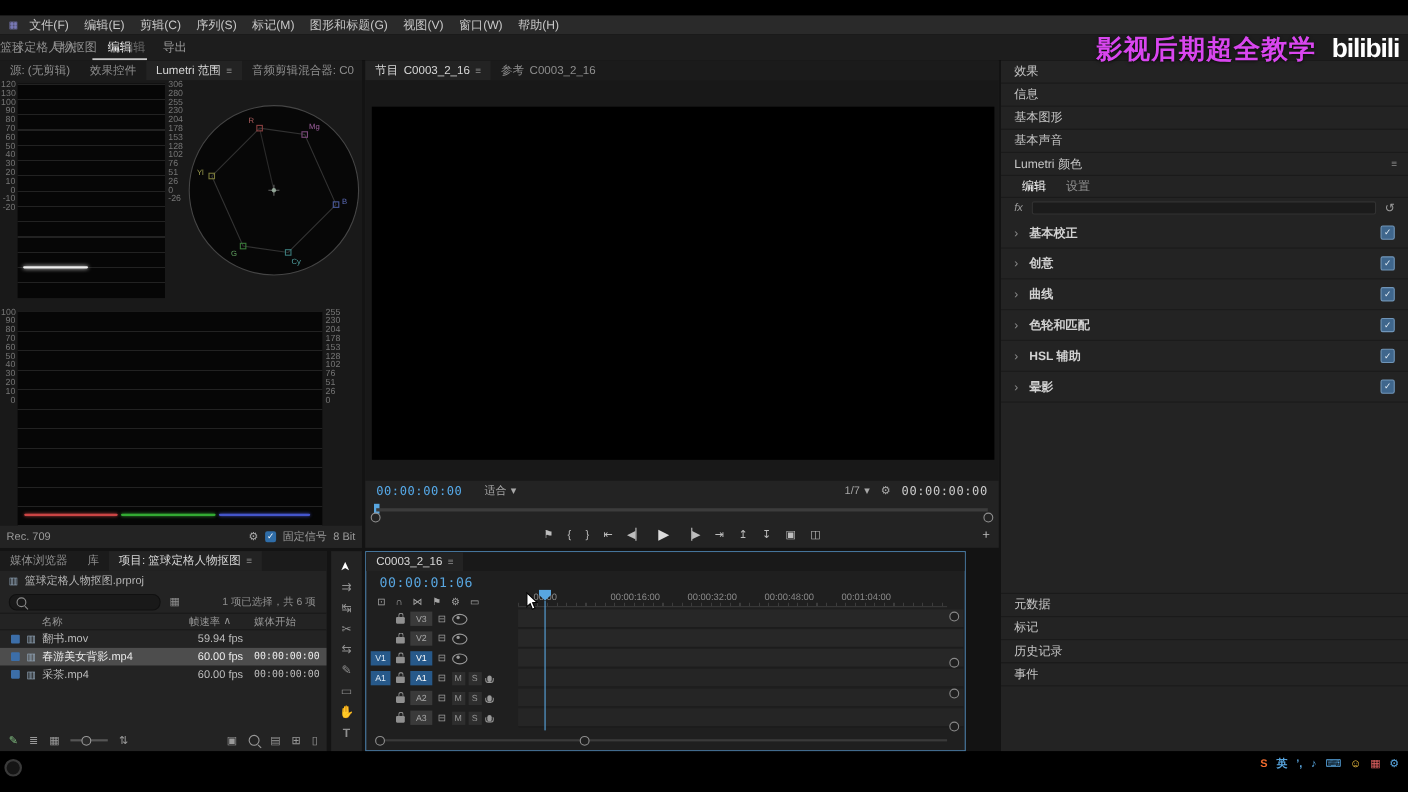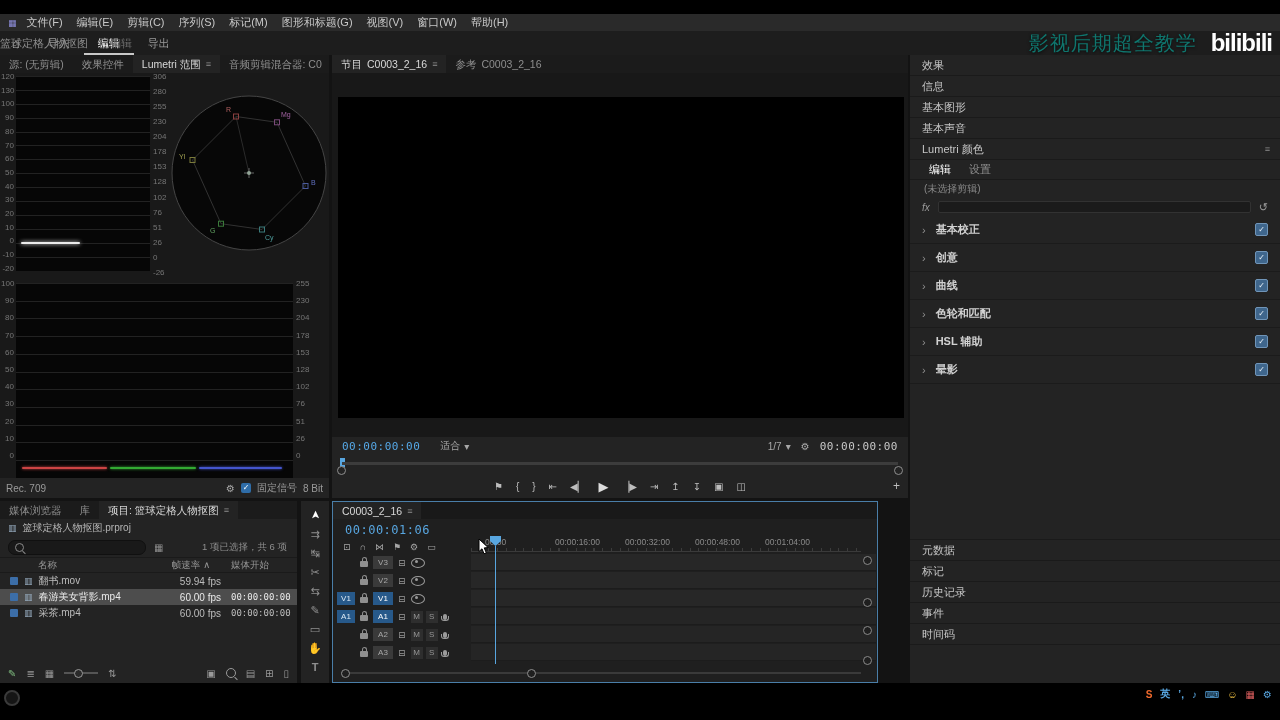--- a/index.html
+++ b/index.html
@@ -15,41 +15,41 @@
   .workspace{position:absolute;left:0;top:31px;width:1280px;height:24px;background:#1d1d1d;
              display:flex;align-items:center}
   .home-icon{color:#b8b8b8;font-size:13px;padding:0 14px 0 12px}
   .ws-tab{font-size:11px;color:#9a9a9a;height:24px;line-height:24px;padding:0 14px}
   .ws-tab.active{color:#fff;box-shadow:inset 0 -2px 0 #c8c8c8}
   .ws-title{position:absolute;left:0;right:0;top:0;height:24px;line-height:24px;text-align:left;
             font-size:11px;color:#8f8f8f;pointer-events:none}
   .ws-status{color:#6c6c6c;margin-left:8px}
 
   .watermark{position:absolute;right:8px;top:29px;display:flex;align-items:center;gap:14px;z-index:60}
-  .wm-text{font-size:20px;font-weight:normal;color:#0f766e;text-shadow:0 1px 3px rgba(0,0,0,.7);letter-spacing:1px}
+  .wm-text{font-size:24px;font-weight:bold;color:#d946ef;text-shadow:0 1px 3px rgba(0,0,0,.7);letter-spacing:1px}
   .wm-logo{font-size:24px;font-weight:800;color:#fff;letter-spacing:-1px}
 
   .main-bg{position:absolute;left:0;top:55px;width:1280px;height:628px;background:#131313}
 
   
   .panel{position:absolute;background:#232323}
   .ptabs{height:18px;background:#1b1b1b;display:flex;align-items:flex-end;overflow:hidden}
   .ptab{font-size:10.5px;color:#8e8e8e;padding:0 9px;height:18px;line-height:18px;white-space:nowrap;
         display:flex;gap:5px;align-items:center}
   .ptab.active{color:#d8d8d8;background:#232323}
   .tmenu{color:#8e8e8e;font-size:9px}
 
   
   #scopes{left:0;top:55px;width:329px;height:443px}
   .scope-area{position:absolute;left:0;top:18px;right:0;bottom:20px;background:#191919}
   .wave{position:absolute;background-color:#060606;
         background-image:repeating-linear-gradient(to bottom,#222 0,#222 1px,transparent 1px,transparent var(--step))}
   #wave1{left:16px;top:3px;width:134px;height:195px;--step:13.9px}
   #wave2{left:16px;top:210px;width:277px;height:196px;--step:17.7px}
-  .scale{position:absolute;display:flex;flex-direction:column;justify-content:space-between}
+  .scale{position:absolute;display:flex;flex-direction:column;}
   .scale [data-name="scale-label"]{font-size:8px;color:#767676;line-height:8px;text-align:right}
   .scale.lft{text-align:right}
   .scale.rgt [data-name="scale-label"]{text-align:left}
   #w1l{left:1px;top:0;width:13px;height:200px}
   #w1r{left:153px;top:0;width:18px;height:204px}
   #w2l{left:1px;top:207px;width:13px;height:180px}
   #w2r{left:296px;top:207px;width:18px;height:180px}
   .trace{position:absolute;height:2px;border-radius:1px}
   .trace.white{left:4%;top:85%;width:44%;background:#ececec;box-shadow:0 0 4px #fff}
   .trace.r{left:2%;top:94%;width:31%;background:#c44;box-shadow:0 0 3px #c44}
@@ -419,21 +419,20 @@
       <div data-name="collapsed-panel-tab">基本声音</div>
     </div>
   <div class="rp-lumetri" data-name="lumetri-color-panel-header">
     <span data-name="lumetri-title">Lumetri 颜色</span>
     <span class="tmenu" data-name="panel-menu-icon">≡</span>
   </div>
   <div class="rp-tabs" data-name="lumetri-tab-bar">
     <span class="rp-tab active" data-name="lumetri-tab-edit">编辑</span>
     <span class="rp-tab" data-name="lumetri-tab-settings">设置</span>
   </div>
-  <div class="noclip" data-name="no-clip-selected-label">(未选择剪辑)</div>
   <div class="fx-row" data-name="lumetri-fx-row">
     <span class="fx-badge" data-name="fx-icon">fx</span>
     <div class="fx-bar" data-name="clip-name-dropdown"></div>
     <span class="reset-icn" data-name="reset-icon">↺</span>
   </div>
   <div class="sec-row" data-name="lumetri-section-basic-correction">
     <span class="sec-chev" data-name="chevron-right-icon">›</span>
     <span class="sec-label" data-name="section-label">基本校正</span>
     <span class="sec-cb" data-name="section-enable-checkbox">✓</span>
   </div>
@@ -460,21 +459,20 @@
   <div class="sec-row" data-name="lumetri-section-vignette">
     <span class="sec-chev" data-name="chevron-right-icon">›</span>
     <span class="sec-label" data-name="section-label">晕影</span>
     <span class="sec-cb" data-name="section-enable-checkbox">✓</span>
   </div>
   <div class="rp-bottom" data-name="collapsed-panels-bottom">
       <div data-name="collapsed-panel-tab">元数据</div>
       <div data-name="collapsed-panel-tab">标记</div>
       <div data-name="collapsed-panel-tab">历史记录</div>
       <div data-name="collapsed-panel-tab">事件</div>
-      <div data-name="collapsed-panel-tab">时间码</div>
     </div>
 </div>
 
 <div class="panel" id="project" data-name="project-panel">
   <div class="ptabs" data-name="project-tab-bar">
     <span class="ptab" data-name="tab-media-browser">媒体浏览器</span>
     <span class="ptab" data-name="tab-libraries">库</span>
     <span class="ptab active" data-name="tab-project">
       <span data-name="tab-label">项目: 篮球定格人物抠图</span>
       <span class="tmenu" data-name="panel-menu-icon">≡</span>

